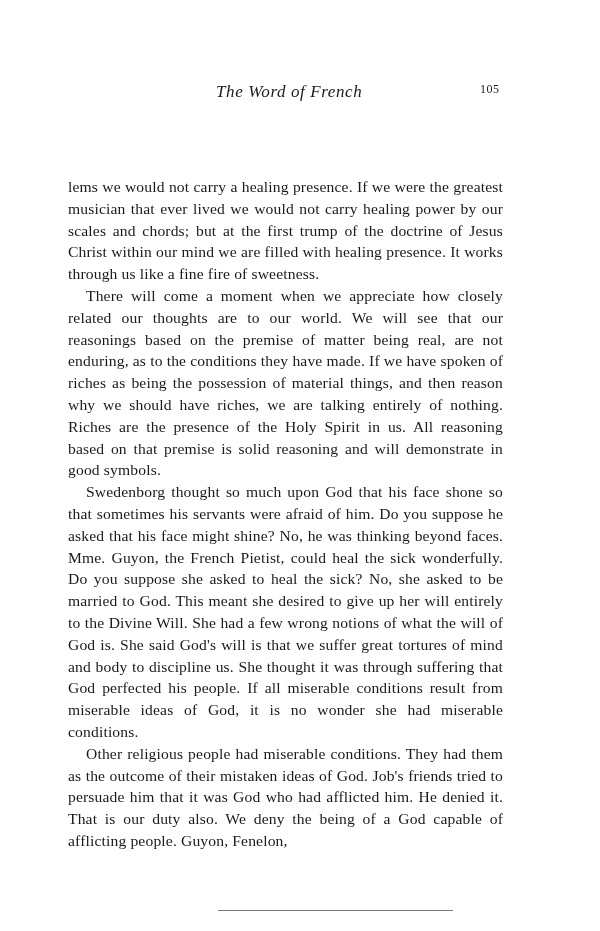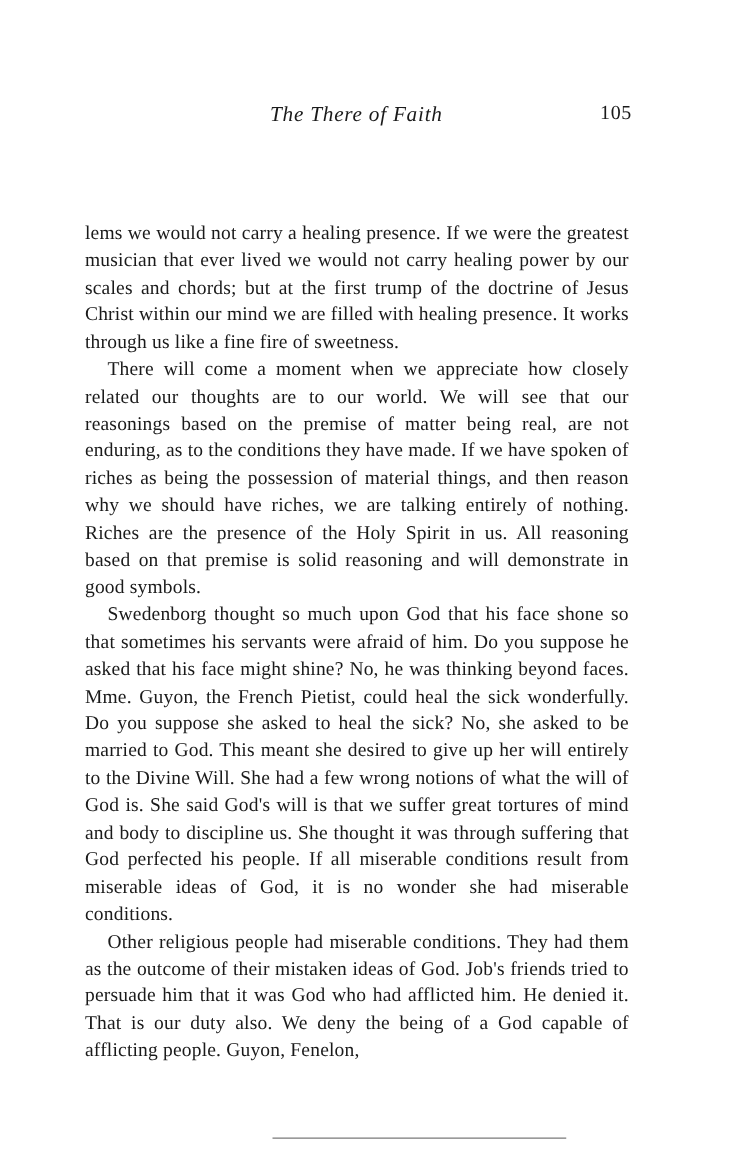--- a/index.html
+++ b/index.html
@@ -33,21 +33,21 @@
       left: 0;
       top: 0;
       font-style: italic;
       font-size: 17px;
       letter-spacing: 0.6px;
     }
     .page-number {
       position: absolute;
       left: 264px;
       top: 0;
-      font-size: 16px;
+      font-size: 12px;
       letter-spacing: 0.5px;
     }
     .body-text {
       position: absolute;
       left: 68px;
       top: 128px;
       width: 435px;
       font-size: 15.6px;
       line-height: 21.8px;
       text-align: justify;
@@ -68,21 +68,21 @@
       width: 235px;
       height: 1px;
       background: #7a7a7a;
     }
   </style>
 </head>
 <body>
 
 <div class="page">
   <div class="running-head">
-    <span class="running-title">The There of Faith</span>
+    <span class="running-title">The Word of French</span>
     <span class="page-number">105</span>
   </div>
 
   <div class="body-text">
     <p class="continued">lems we would not carry a healing presence. If we were the greatest musician that ever lived we would not carry healing power by our scales and chords; but at the first trump of the doctrine of Jesus Christ within our mind we are filled with healing presence. It works through us like a fine fire of sweetness.</p>
     <p>There will come a moment when we appreciate how closely related our thoughts are to our world. We will see that our reasonings based on the premise of matter being real, are not enduring, as to the conditions they have made. If we have spoken of riches as being the possession of material things, and then reason why we should have riches, we are talking entirely of nothing. Riches are the presence of the Holy Spirit in us. All reasoning based on that premise is solid reasoning and will demonstrate in good symbols.</p>
     <p>Swedenborg thought so much upon God that his face shone so that sometimes his servants were afraid of him. Do you suppose he asked that his face might shine? No, he was thinking beyond faces. Mme. Guyon, the French Pietist, could heal the sick wonderfully. Do you suppose she asked to heal the sick? No, she asked to be married to God. This meant she desired to give up her will entirely to the Divine Will. She had a few wrong notions of what the will of God is. She said God's will is that we suffer great tortures of mind and body to discipline us. She thought it was through suffering that God perfected his people. If all miserable conditions result from miserable ideas of God, it is no wonder she had miserable conditions.</p>
     <p>Other religious people had miserable conditions. They had them as the outcome of their mistaken ideas of God. Job's friends tried to persuade him that it was God who had afflicted him. He denied it. That is our duty also. We deny the being of a God capable of afflicting people. Guyon, Fenelon,</p>
   </div>
 

